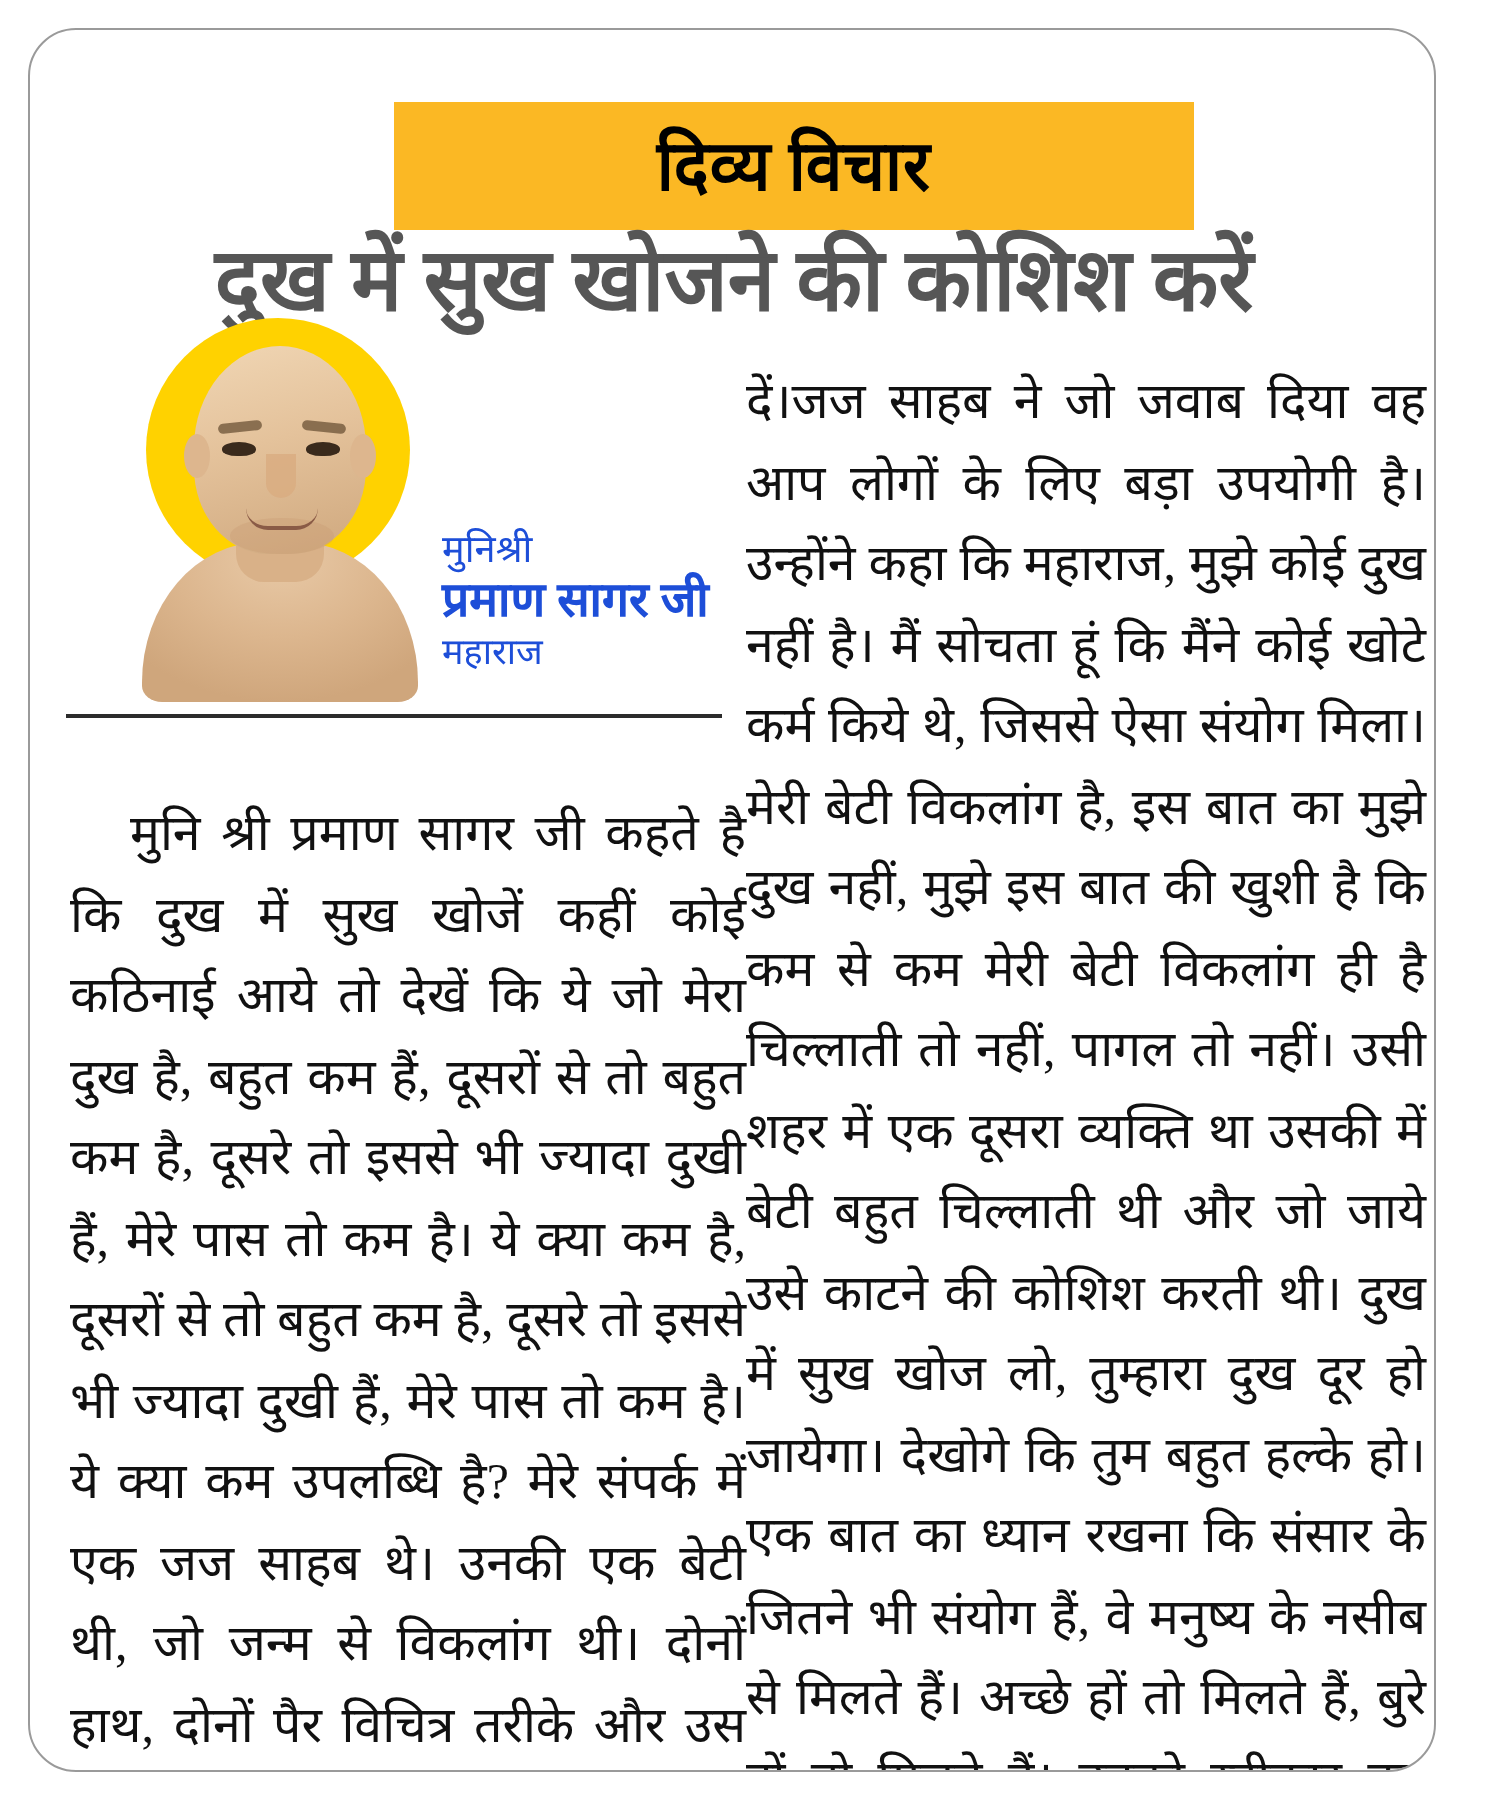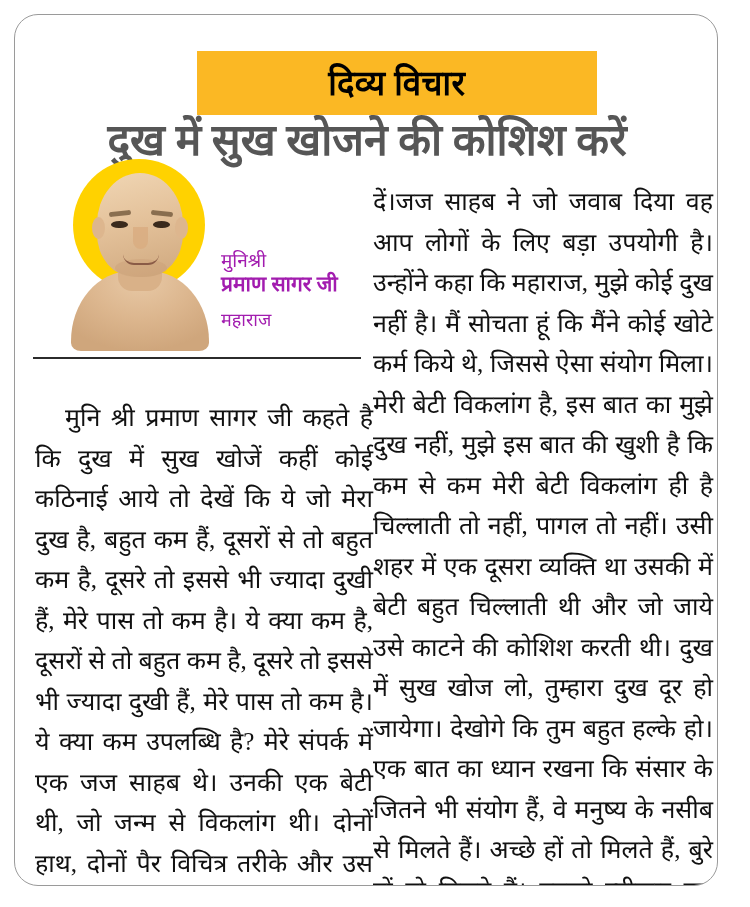--- a/index.html
+++ b/index.html
@@ -209,28 +209,28 @@
     height: 18px;
     background: #c99c74;
     opacity: .35;
     border-radius: 50%;
   }
 
   
   .caption {
     position: absolute;
     left: 200px;
-    top: 92px;
+    top: 107px;
     width: 150px;
     line-height: 1.22;
-    color: #a21caf;
+    color: #1d4ed8;
   }
   .cap-1 { font-size: 19px; }
-  .cap-2 { font-size: 21px; font-weight: 700; white-space: nowrap; }
-  .cap-3 { font-size: 18px; margin-top: 12px; }
+  .cap-2 { font-size: 24px; font-weight: 700; white-space: nowrap; }
+  .cap-3 { font-size: 18px; }
 
   .rule {
     position: absolute;
     left: 12px;
     top: 200px;
     width: 328px;
     height: 0;
     border-top: 2.2px solid #2b2b2b;
   }
 

